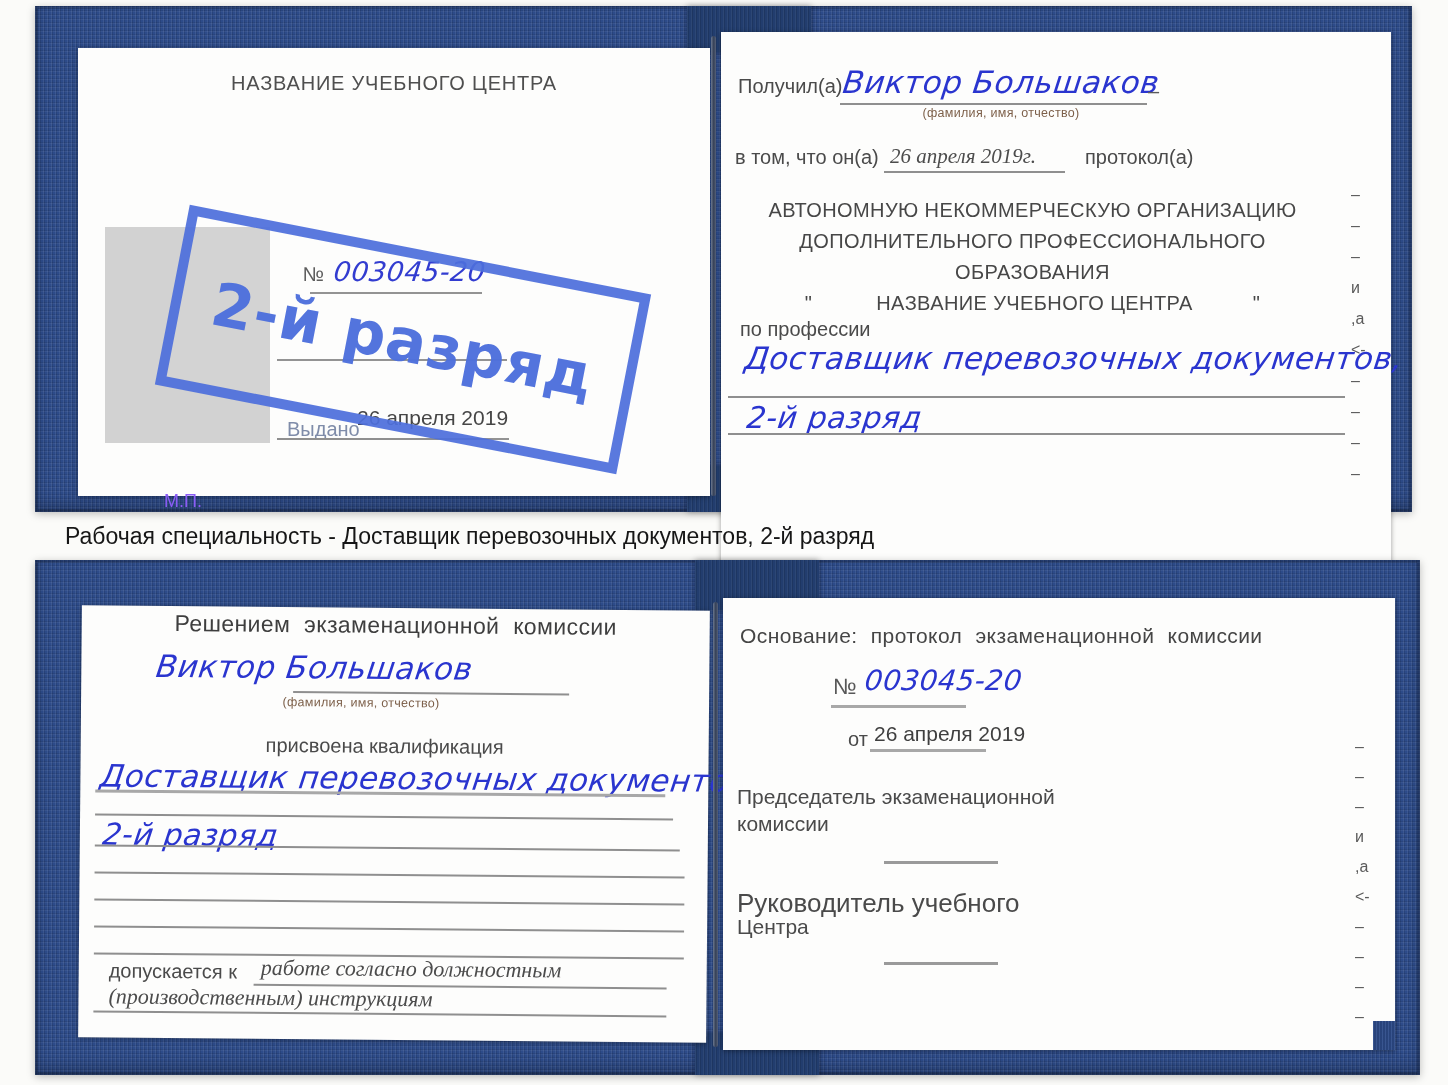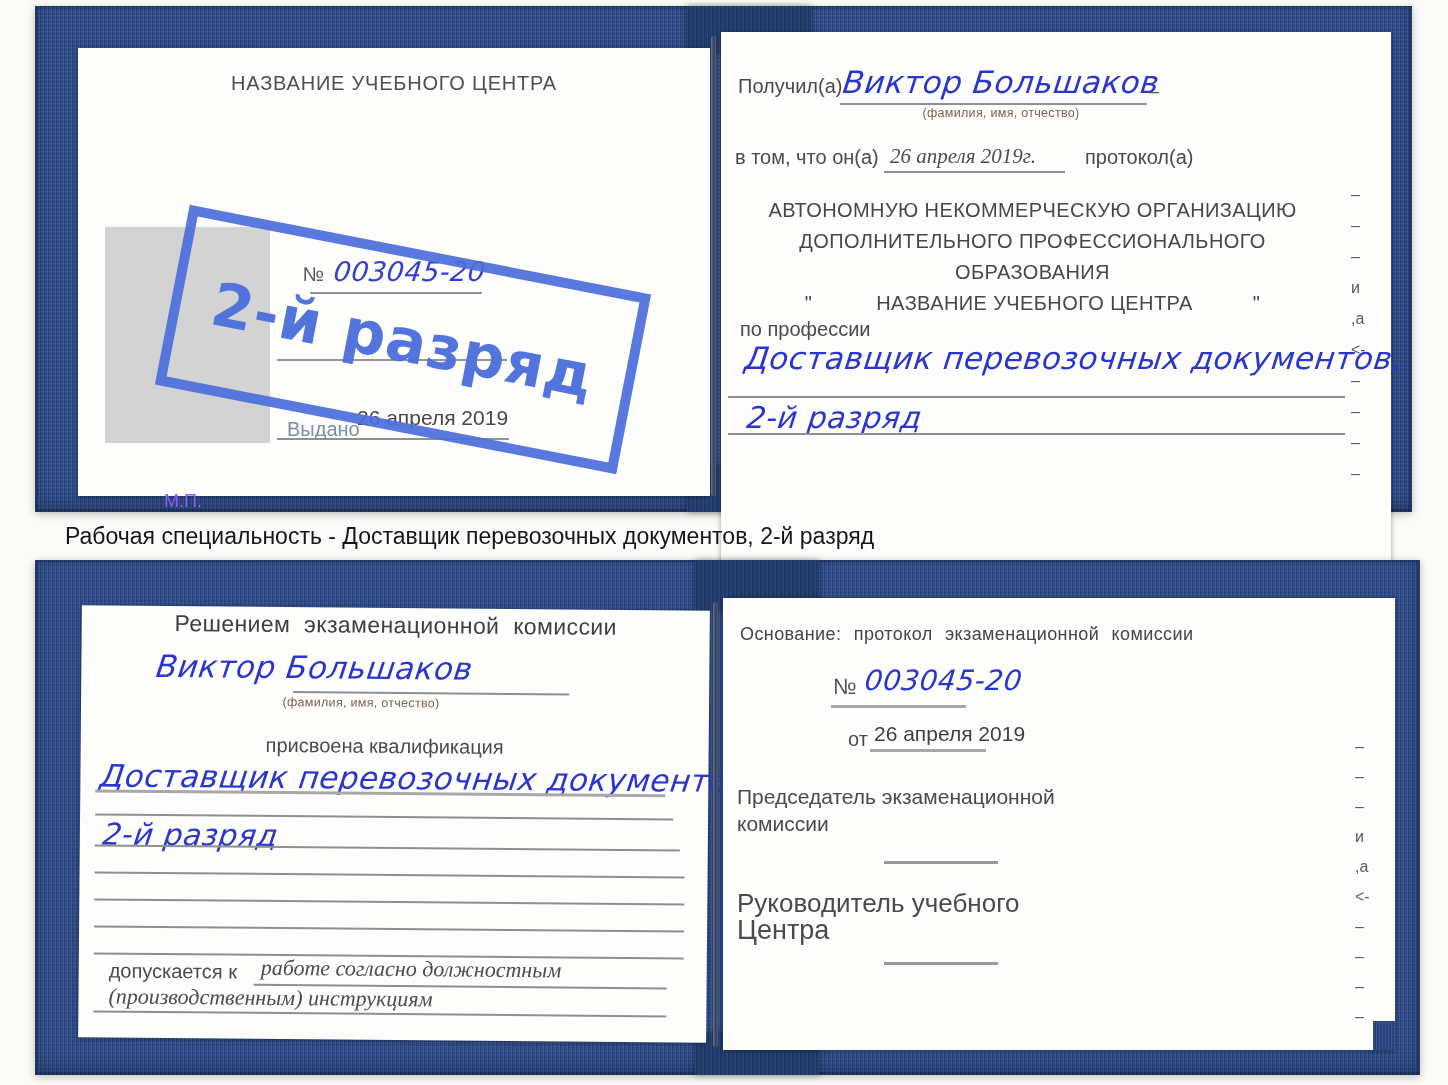--- a/index.html
+++ b/index.html
@@ -165,36 +165,36 @@
     <div class="abs lbl" style="left:30px;top:354px;">допускается к</div>
     <div class="abs ser" style="left:182px;top:348px;font-size:22px;">работе согласно должностным</div>
     <div class="line" style="left:175px;top:377px;width:413px;"></div>
     <div class="abs ser" style="left:30px;top:378px;font-size:22px;">(производственным) инструкциям</div>
     <div class="line" style="left:15px;top:405px;width:573px;"></div>
   </div>
 
   <div class="fold" style="left:678px;top:42px;height:445px;"></div>
 
   <div class="page" style="left:688px;top:38px;width:672px;height:452px;">
-    <div class="abs lbl" style="left:17px;top:26px;font-size:18px;word-spacing:7px;letter-spacing:.4px;color:#454545;">Основание: протокол экзаменационной комиссии</div>
+    <div class="abs lbl" style="left:17px;top:26px;font-size:21px;word-spacing:7px;letter-spacing:.4px;color:#454545;">Основание: протокол экзаменационной комиссии</div>
 
     <div class="abs lbl" style="left:110px;top:76px;font-size:22px;color:#585858;">№</div>
     <div class="abs hw" style="left:142px;top:66px;font-size:28px;">003045-20</div>
     <div class="line thick" style="left:108px;top:107px;width:135px;"></div>
 
     <div class="abs lbl" style="left:125px;top:130px;">от</div>
     <div class="abs lbl" style="left:151px;top:124px;font-size:21px;color:#3f3f3f;">26 апреля 2019</div>
     <div class="line thick" style="left:147px;top:151px;width:116px;"></div>
 
     <div class="abs lbl" style="left:14px;top:187px;font-size:21px;">Председатель экзаменационной</div>
     <div class="abs lbl" style="left:14px;top:214px;font-size:21px;">комиссии</div>
     <div class="line thick" style="left:161px;top:263px;width:114px;background:#9a9a9a;"></div>
 
     <div class="abs lbl" style="left:14px;top:290px;font-size:26px;">Руководитель учебного</div>
-    <div class="abs lbl" style="left:14px;top:317px;font-size:27px;">Центра</div>
+    <div class="abs lbl" style="left:14px;top:317px;font-size:21px;">Центра</div>
     <div class="line thick" style="left:161px;top:364px;width:114px;background:#9a9a9a;"></div>
 
     <div class="marks" style="left:632px;top:134px;line-height:30px;">
       <span>–</span>
       <span>–</span>
       <span>–</span>
       <span>и</span>
       <span>,а</span>
       <span>&lt;-</span>
       <span>–</span>

